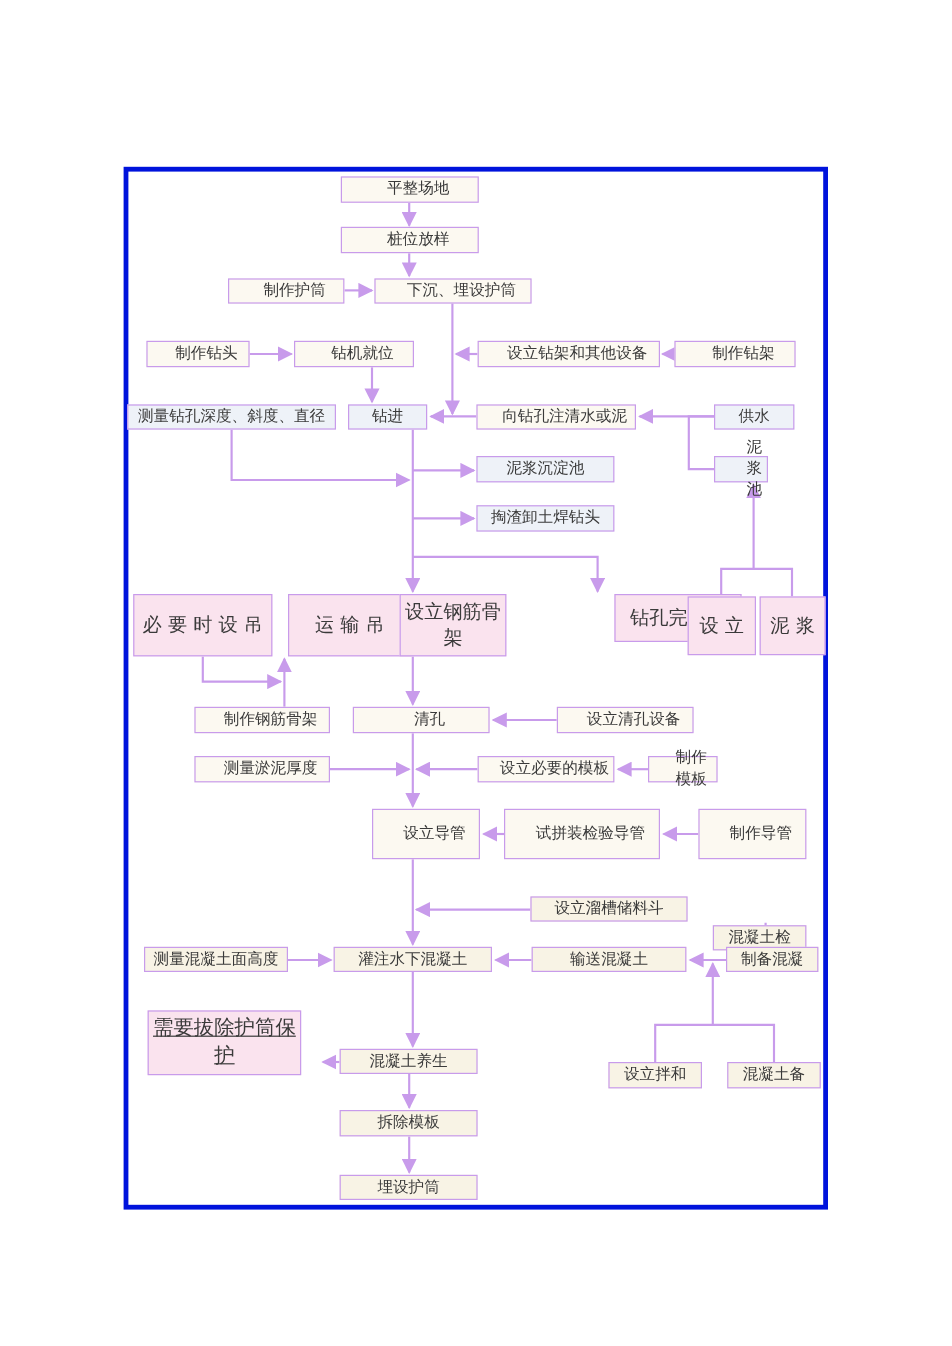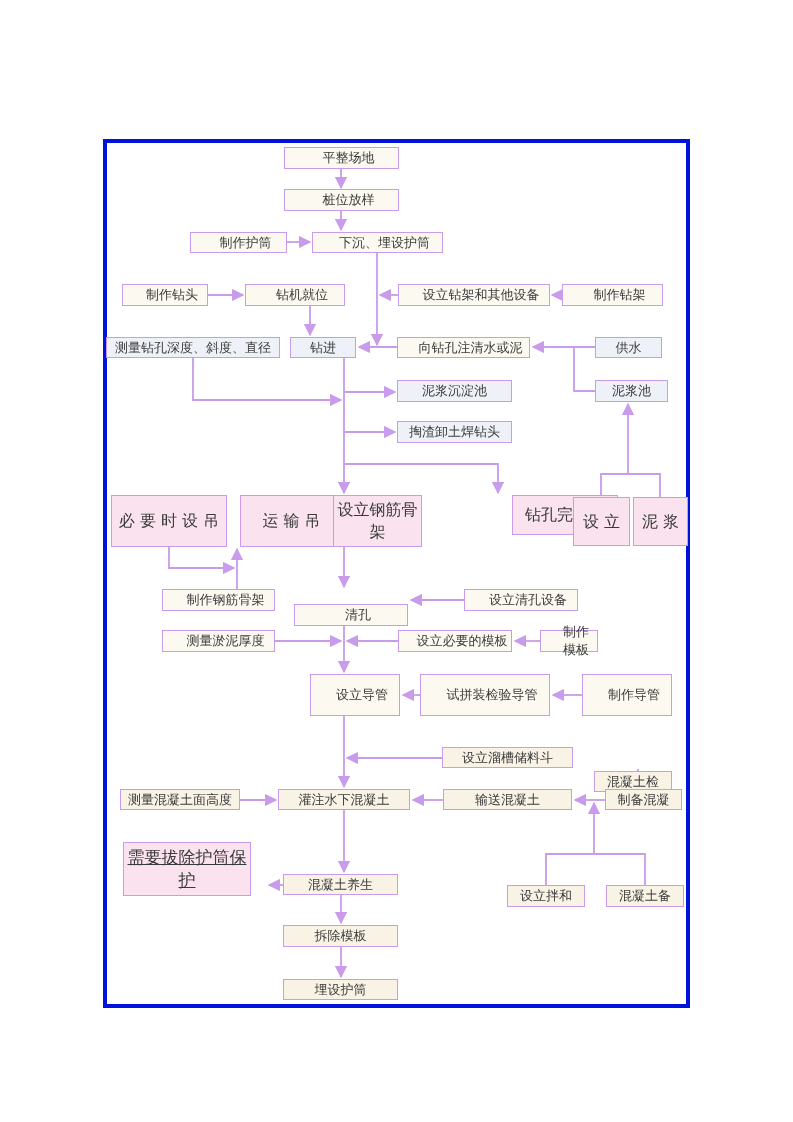--- a/index.html
+++ b/index.html
@@ -81,30 +81,30 @@
       <div class="node plain" style="left: 312px; top: 232px; width: 131px; height: 21px;">下沉、埋设护筒</div>
       <div class="node plain" style="left: 122px; top: 284px; width: 86px; height: 22px;">制作钻头</div>
       <div class="node plain" style="left: 245px; top: 284px; width: 100px; height: 22px;">钻机就位</div>
       <div class="node plain" style="left: 398px; top: 284px; width: 152px; height: 22px;">设立钻架和其他设备</div>
       <div class="node plain" style="left: 562px; top: 284px; width: 101px; height: 22px;">制作钻架</div>
       <div class="node blue" style="left: 106px; top: 337px; width: 174px; height: 21px;">测量钻孔深度、斜度、直径</div>
       <div class="node blue" style="left: 290px; top: 337px; width: 66px; height: 21px;">钻进</div>
       <div class="node plain" style="left: 397px; top: 337px; width: 133px; height: 21px;">向钻孔注清水或泥</div>
       <div class="node blue" style="left: 595px; top: 337px; width: 67px; height: 21px;">供水</div>
       <div class="node blue" style="left: 397px; top: 380px; width: 115px; height: 22px;">泥浆沉淀池</div>
-      <div class="node blue" style="left: 595px; top: 380px; width: 73px; height: 22px;">泥浆池</div>
+      <div class="node blue" style="left: 595px; top: 380px; width: 45px; height: 22px; padding-left: 24px;">泥浆池</div>
       <div class="node blue" style="left: 397px; top: 421px; width: 115px; height: 22px;">掏渣卸土焊钻头</div>
       <div class="node pink" style="left: 111px; top: 495px; width: 116px; height: 52px; text-align: center;">必 要 时 设 吊</div>
       <div class="node pink" style="left: 240px; top: 495px; width: 103px; height: 52px;">运 输 吊</div>
       <div class="node pink" style="left: 333px; top: 495px; width: 89px; height: 52px;">设立钢筋骨架</div>
       <div class="node pink" style="left: 468px; top: 495px; width: 106px; height: 40px; margin-left: 44px;">钻孔完成后</div>
       <div class="node pink" style="left: 573px; top: 497px; width: 57px; height: 49px;">设 立</div>
       <div class="node pink" style="left: 633px; top: 497px; width: 55px; height: 49px;">泥 浆</div>
       <div class="node plain" style="left: 162px; top: 589px; width: 113px; height: 22px;">制作钢筋骨架</div>
-      <div class="node plain" style="left: 294px; top: 589px; width: 114px; height: 22px; margin-top: 15px;">清孔</div>
+      <div class="node plain" style="left: 294px; top: 589px; width: 114px; height: 22px;">清孔</div>
       <div class="node plain" style="left: 464px; top: 589px; width: 114px; height: 22px;">设立清孔设备</div>
       <div class="node plain" style="left: 162px; top: 630px; width: 113px; height: 22px;">测量淤泥厚度</div>
       <div class="node plain" style="left: 398px; top: 630px; width: 114px; height: 22px;">设立必要的模板</div>
       <div class="node plain" style="left: 540px; top: 630px; width: 58px; height: 22px;">制作模板</div>
       <div class="node plain" style="left: 310px; top: 674px; width: 90px; height: 42px;">设立导管</div>
       <div class="node plain" style="left: 420px; top: 674px; width: 130px; height: 42px;">试拼装检验导管</div>
       <div class="node plain" style="left: 582px; top: 674px; width: 90px; height: 42px;">制作导管</div>
       <div class="node cream" style="left: 442px; top: 747px; width: 131px; height: 21px;">设立溜槽储料斗</div>
       <div class="node cream" style="left: 594px; top: 747px; width: 78px; height: 21px; margin-top: 24px;">混凝土检</div>
       <div class="node cream" style="left: 120px; top: 789px; width: 120px; height: 21px;">测量混凝土面高度</div>

